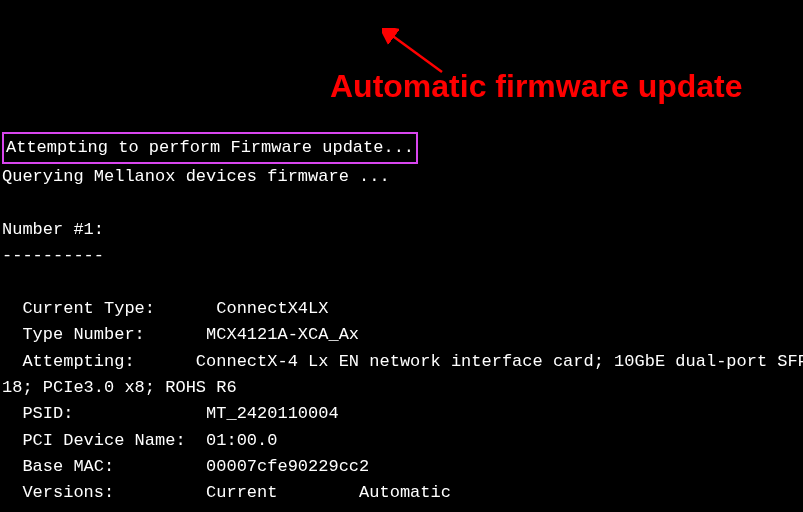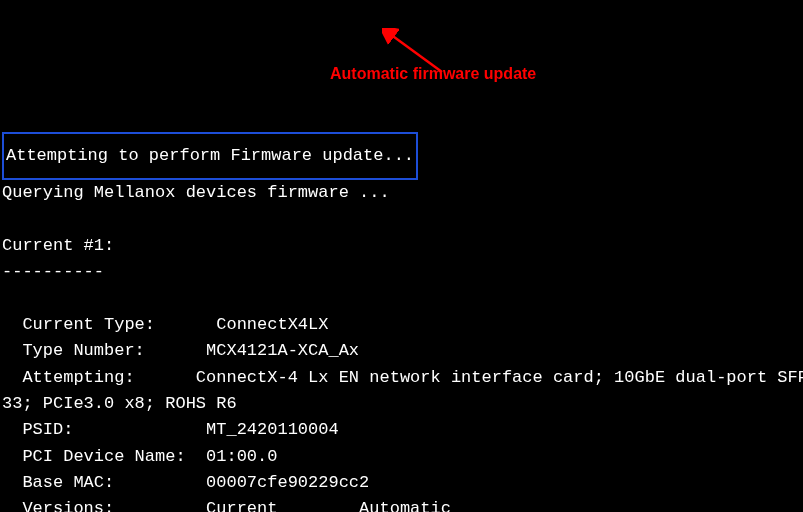--- a/index.html
+++ b/index.html
@@ -13,32 +13,32 @@
       font-family: 'Courier New', Consolas, monospace;
       font-size: 17px;
       line-height: 1.55;
       width: 803px;
       height: 512px;
       overflow: hidden;
       position: relative;
       white-space: pre;
     }
     .highlighted-line {
-      border: 2px solid #1d4ed8;
+      border: 2px solid #d946ef;
       display: inline-block;
-      padding: 12px 2px;
+      padding: 4px 2px;
       line-height: 1.2;
     }
     .annotation {
       position: absolute;
       top: 62px;
       left: 330px;
       color: #ff0000;
       font-family: Arial, sans-serif;
-      font-size: 16px;
+      font-size: 32px;
       font-weight: bold;
       white-space: normal;
       pointer-events: none;
     }
     .arrow {
       position: absolute;
       top: 28px;
       left: 382px;
       width: 65px;
       height: 48px;
@@ -50,27 +50,27 @@
   </style>
 </head>
 <body>
 
 
 
 <div class="terminal-content">
 <span class="highlighted-line">Attempting to perform Firmware update...</span>
 <span>Querying Mellanox devices firmware ...</span>
 <span></span>
-<span>Current #1:</span>
+<span>Number #1:</span>
 <span>----------</span>
 <span></span>
 <span><span>  Current Type:      </span><span>ConnectX4LX</span></span>
 <span><span>  Type Number:      </span><span>MCX4121A-XCA_Ax</span></span>
 <span><span>  Attempting:      </span><span>ConnectX-4 Lx EN network interface card; 10GbE dual-port SFP</span></span>
-<span>33; PCIe3.0 x8; ROHS R6</span>
+<span>18; PCIe3.0 x8; ROHS R6</span>
 <span><span>  PSID:             </span><span>MT_2420110004</span></span>
 <span><span>  PCI Device Name:  </span><span>01:00.0</span></span>
 <span><span>  Base MAC:         </span><span>00007cfe90229cc2</span></span>
 <span><span>  Versions:         </span><span>Current        Automatic</span></span>
 <span><span>     FW             </span><span>14.14.1100</span>     <span>14.16.1006</span></span>
 
 <span></span>
 
 <span></span>
 

